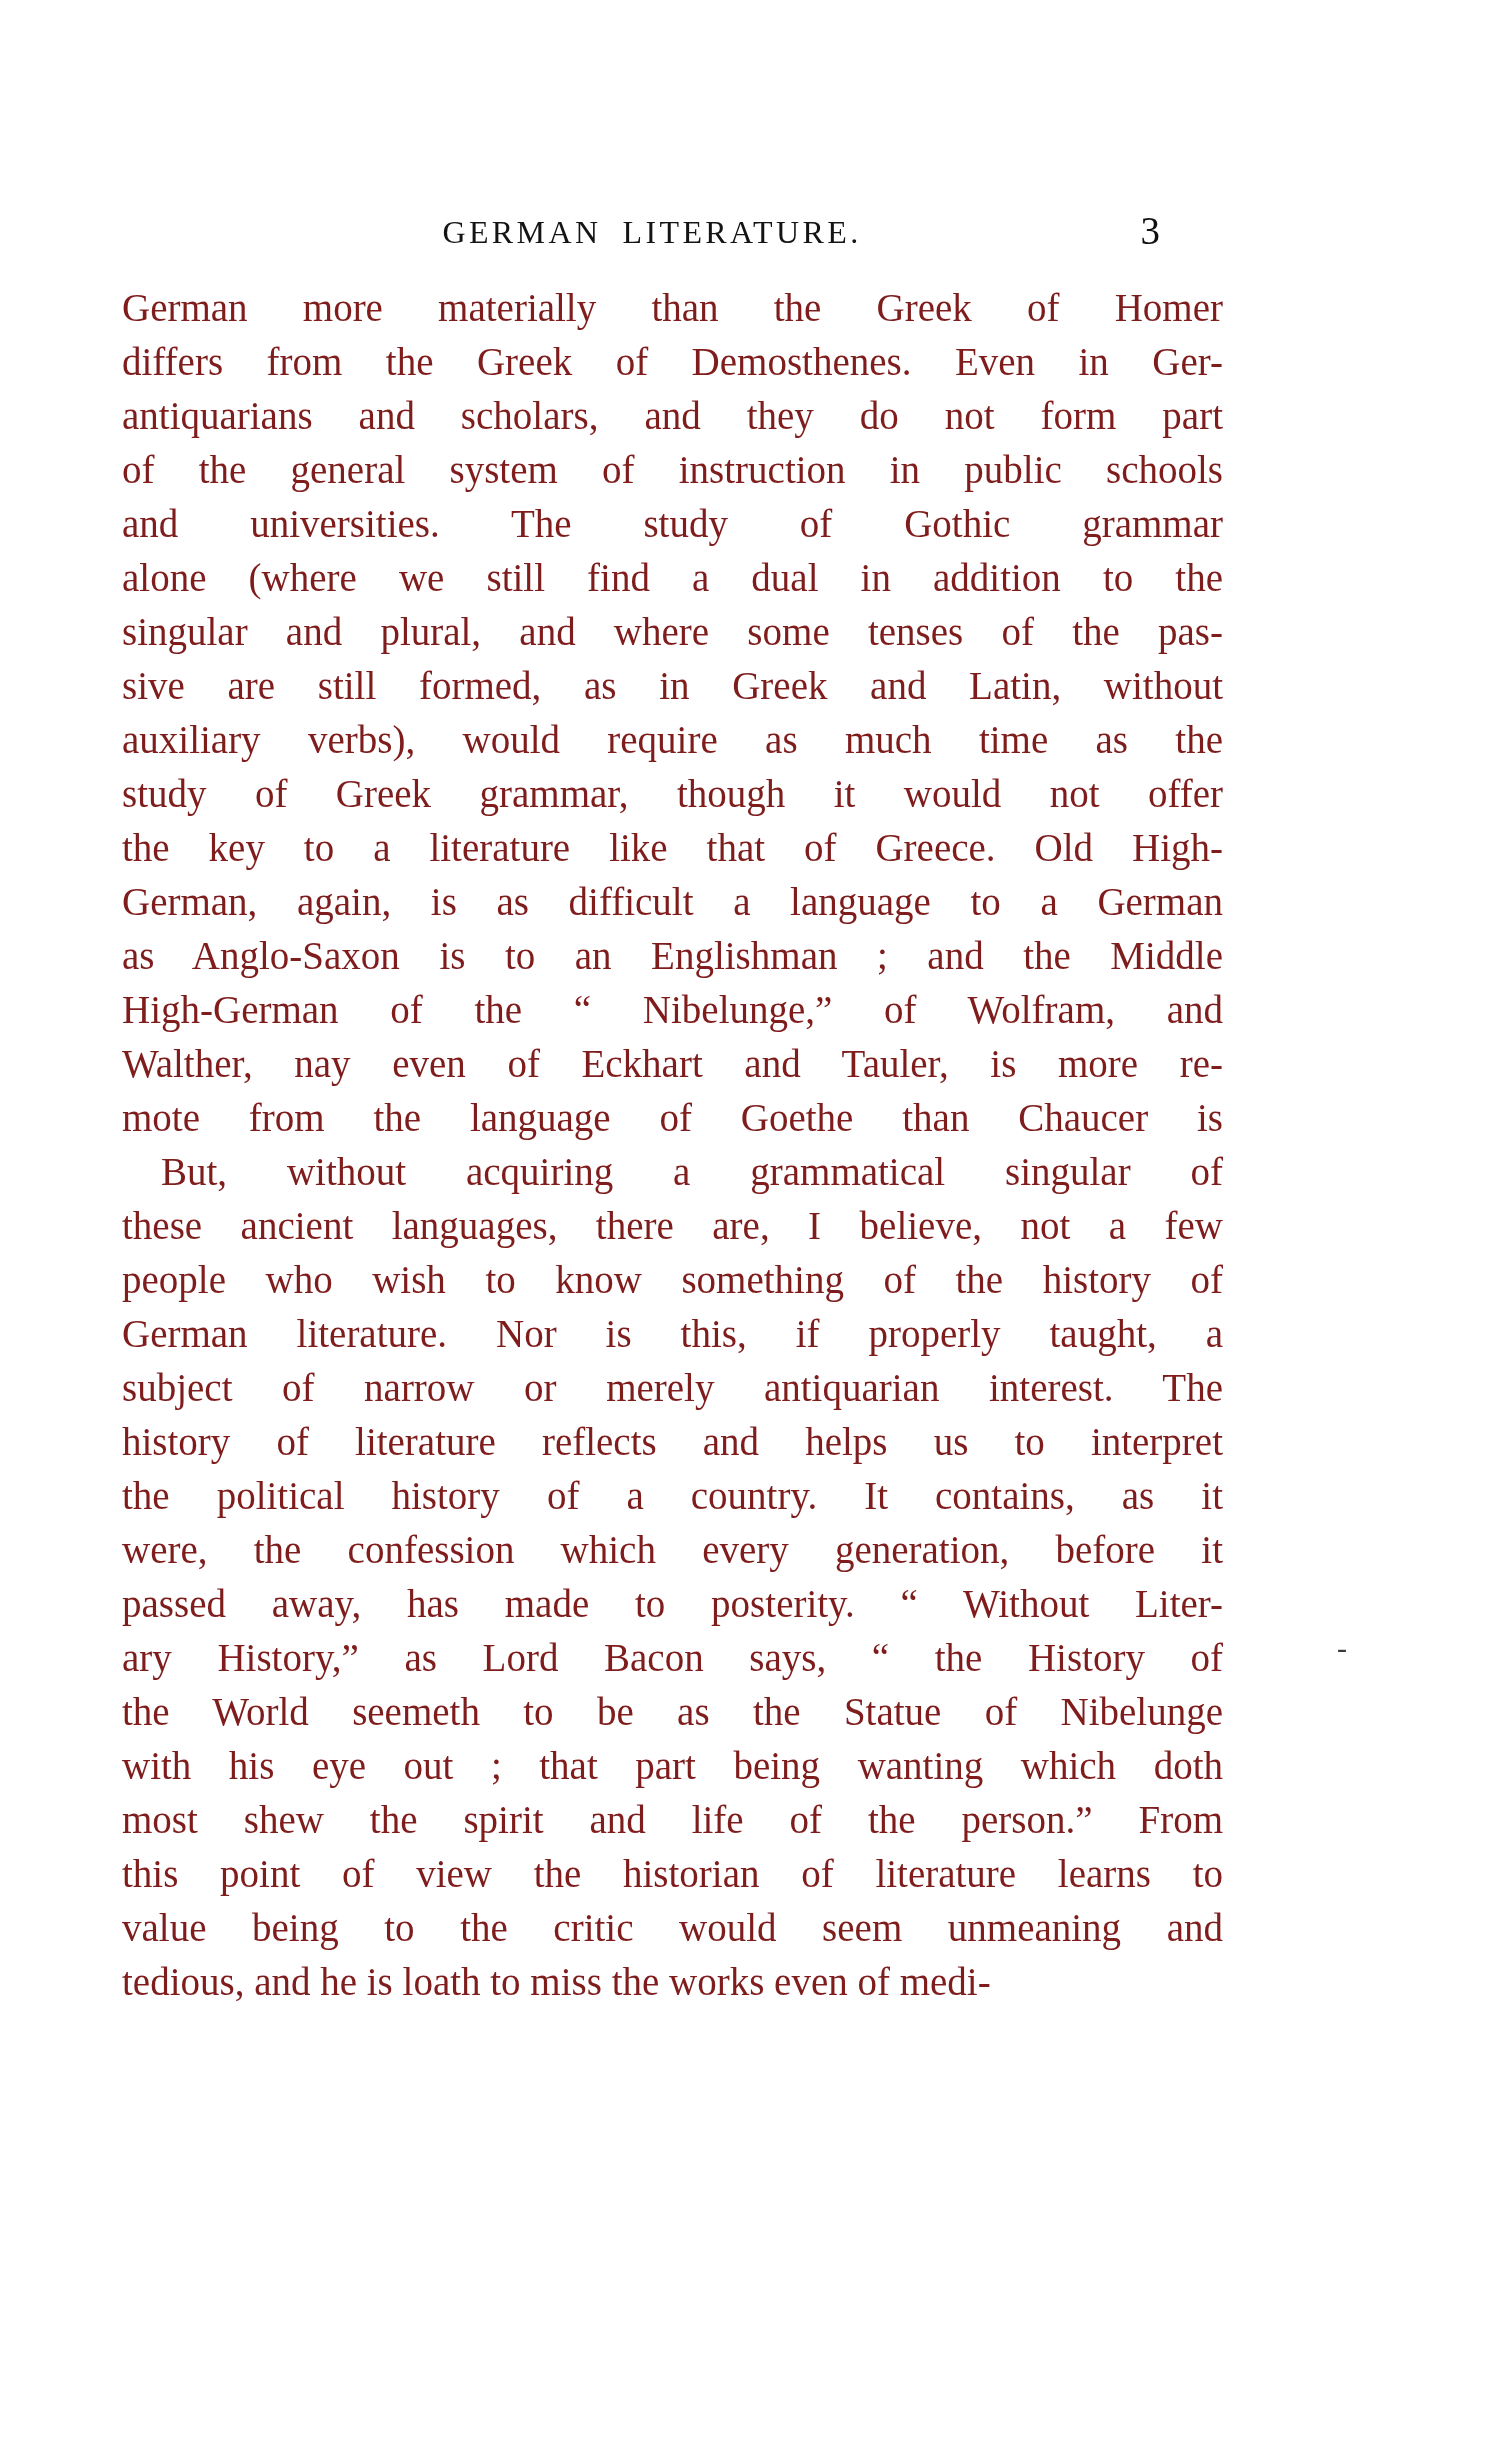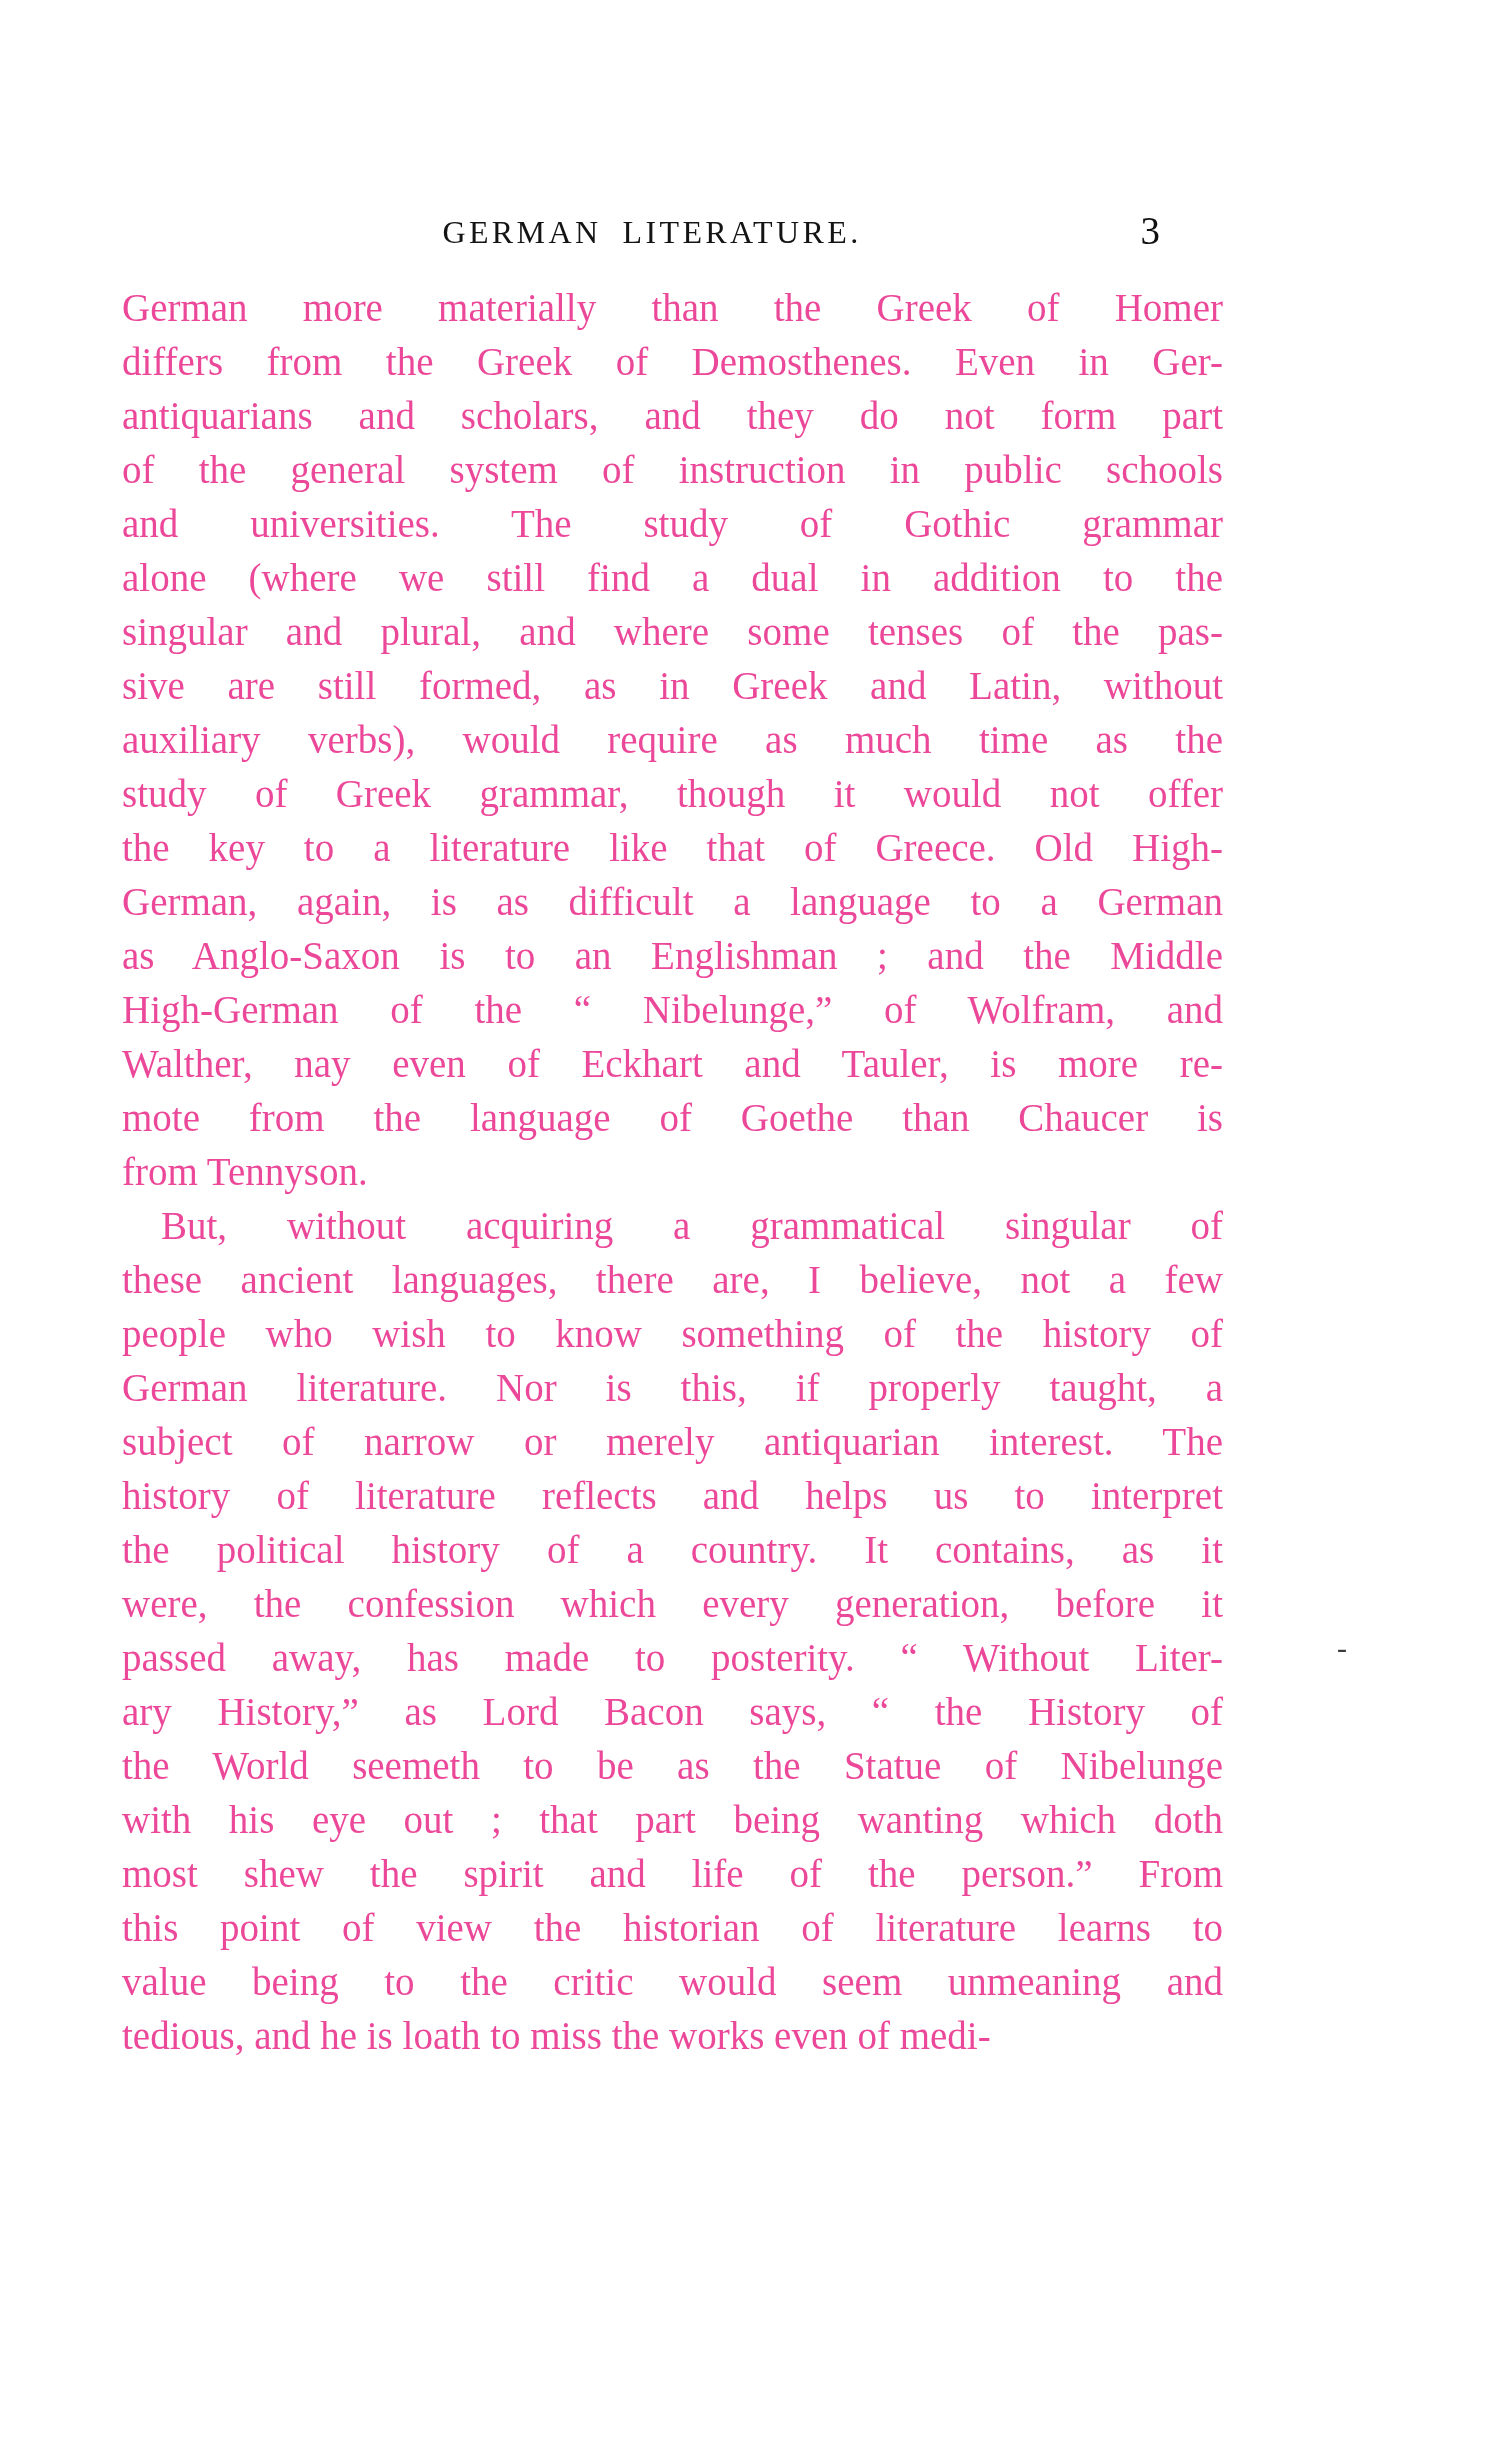--- a/index.html
+++ b/index.html
@@ -45,21 +45,21 @@
     font-size: 39px;
     color: #101010;
   }
   .text-block {
     position: absolute;
     top: 281px;
     left: 122px;
     width: 1101px;
     font-size: 39px;
     line-height: 54px;
-    color: #ec4899;
+    color: #7f1d1d;
   }
   .paragraph {
     margin: 0;
     padding: 0;
   }
   .line {
     text-align: justify;
     text-align-last: justify;
     -moz-text-align-last: justify;
     white-space: normal;
@@ -100,21 +100,20 @@
         <div class="line">singular and plural, and where some tenses of the pas-</div>
         <div class="line">sive are still formed, as in Greek and Latin, without</div>
         <div class="line">auxiliary verbs), would require as much time as the</div>
         <div class="line">study of Greek grammar, though it would not offer</div>
         <div class="line">the key to a literature like that of Greece.  Old High-</div>
         <div class="line">German, again, is as difficult a language to a German</div>
         <div class="line">as Anglo-Saxon is to an Englishman ; and the Middle</div>
         <div class="line">High-German of the “ Nibelunge,” of Wolfram, and</div>
         <div class="line">Walther, nay even of Eckhart and Tauler, is more re-</div>
         <div class="line">mote from the language of Goethe than Chaucer is</div>
-        <div class="line last-line">from Tennyson.</div>
       </div>
       <div class="paragraph indent">
         <div class="line first-line">But, without acquiring a grammatical singular of</div>
         <div class="line">these ancient languages, there are, I believe, not a few</div>
         <div class="line">people who wish to know something of the history of</div>
         <div class="line">German literature.  Nor is this, if properly taught, a</div>
         <div class="line">subject of narrow or merely antiquarian interest.  The</div>
         <div class="line">history of literature reflects and helps us to interpret</div>
         <div class="line">the political history of a country.  It contains, as it</div>
         <div class="line">were, the confession which every generation, before it</div>

